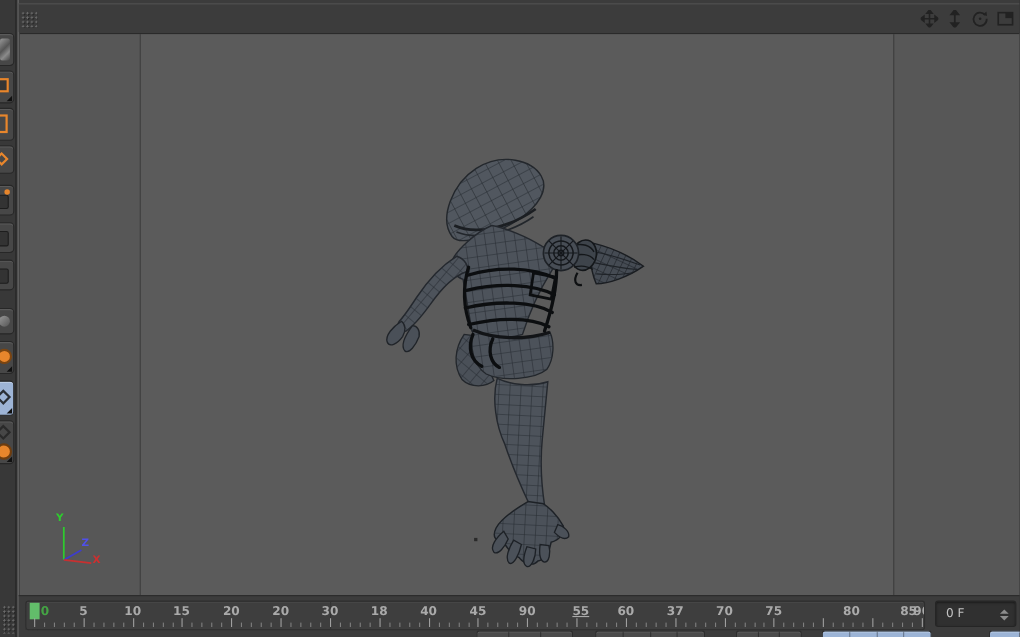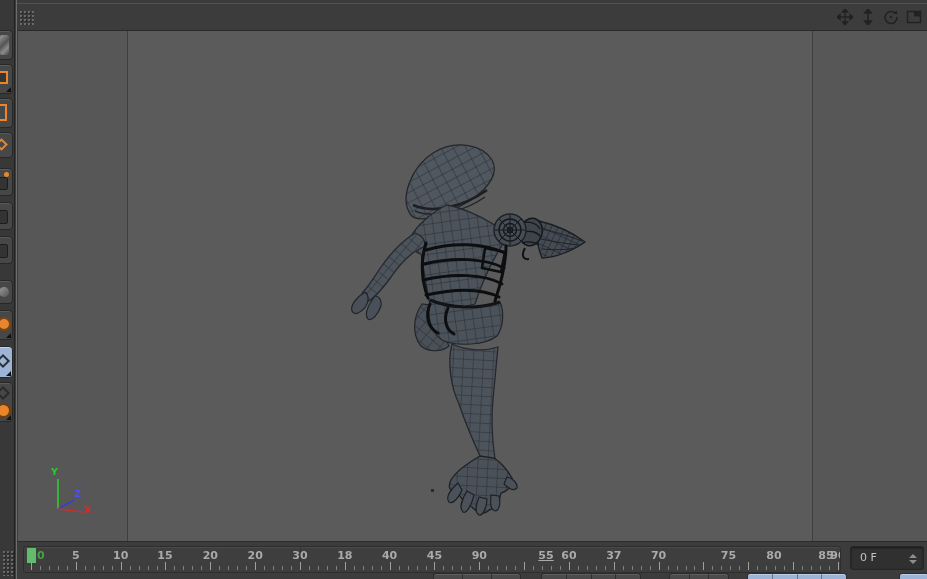--- a/index.html
+++ b/index.html
@@ -327,21 +327,21 @@
           <div class="tick minor" style="left: 428.402px;"></div>
           <div class="tick minor" style="left: 437.368px;"></div>
           <div class="tick minor" style="left: 446.334px;"></div>
           <div class="tick major" style="left: 455.3px;"></div>
           <span class="ruler-label" style="left: 444.3px;">90</span>
           <div class="tick minor" style="left: 464.266px;"></div>
           <div class="tick minor" style="left: 473.232px;"></div>
           <div class="tick minor" style="left: 482.198px;"></div>
           <div class="tick minor" style="left: 491.164px;"></div>
           <div class="tick major" style="left: 500.13px;"></div>
-          <span class="ruler-label" style="left: 511px; text-decoration: underline;">55</span>
+          <span class="ruler-label" style="left: 493px; text-decoration: underline;">55</span>
           <div class="tick minor" style="left: 509.096px;"></div>
           <div class="tick minor" style="left: 518.062px;"></div>
           <div class="tick minor" style="left: 527.028px;"></div>
           <div class="tick minor" style="left: 535.994px;"></div>
           <div class="tick major" style="left: 544.96px;"></div>
           <span class="ruler-label" style="left: 533.96px;">60</span>
           <div class="tick minor" style="left: 553.926px;"></div>
           <div class="tick minor" style="left: 562.892px;"></div>
           <div class="tick minor" style="left: 571.858px;"></div>
           <div class="tick minor" style="left: 580.824px;"></div>
@@ -351,21 +351,21 @@
           <div class="tick minor" style="left: 607.722px;"></div>
           <div class="tick minor" style="left: 616.688px;"></div>
           <div class="tick minor" style="left: 625.654px;"></div>
           <div class="tick major" style="left: 634.62px;"></div>
           <span class="ruler-label" style="left: 623.62px;">70</span>
           <div class="tick minor" style="left: 643.586px;"></div>
           <div class="tick minor" style="left: 652.552px;"></div>
           <div class="tick minor" style="left: 661.518px;"></div>
           <div class="tick minor" style="left: 670.484px;"></div>
           <div class="tick major" style="left: 679.45px;"></div>
-          <span class="ruler-label" style="left: 668.45px; margin-left: 25px;">75</span>
+          <span class="ruler-label" style="left: 668.45px;">75</span>
           <div class="tick minor" style="left: 688.416px;"></div>
           <div class="tick minor" style="left: 697.382px;"></div>
           <div class="tick minor" style="left: 706.348px;"></div>
           <div class="tick minor" style="left: 715.314px;"></div>
           <div class="tick major" style="left: 724.28px;"></div>
           <span class="ruler-label" style="left: 739px;">80</span>
           <div class="tick minor" style="left: 733.246px;"></div>
           <div class="tick minor" style="left: 742.212px;"></div>
           <div class="tick minor" style="left: 751.178px;"></div>
           <div class="tick minor" style="left: 760.144px;"></div>

